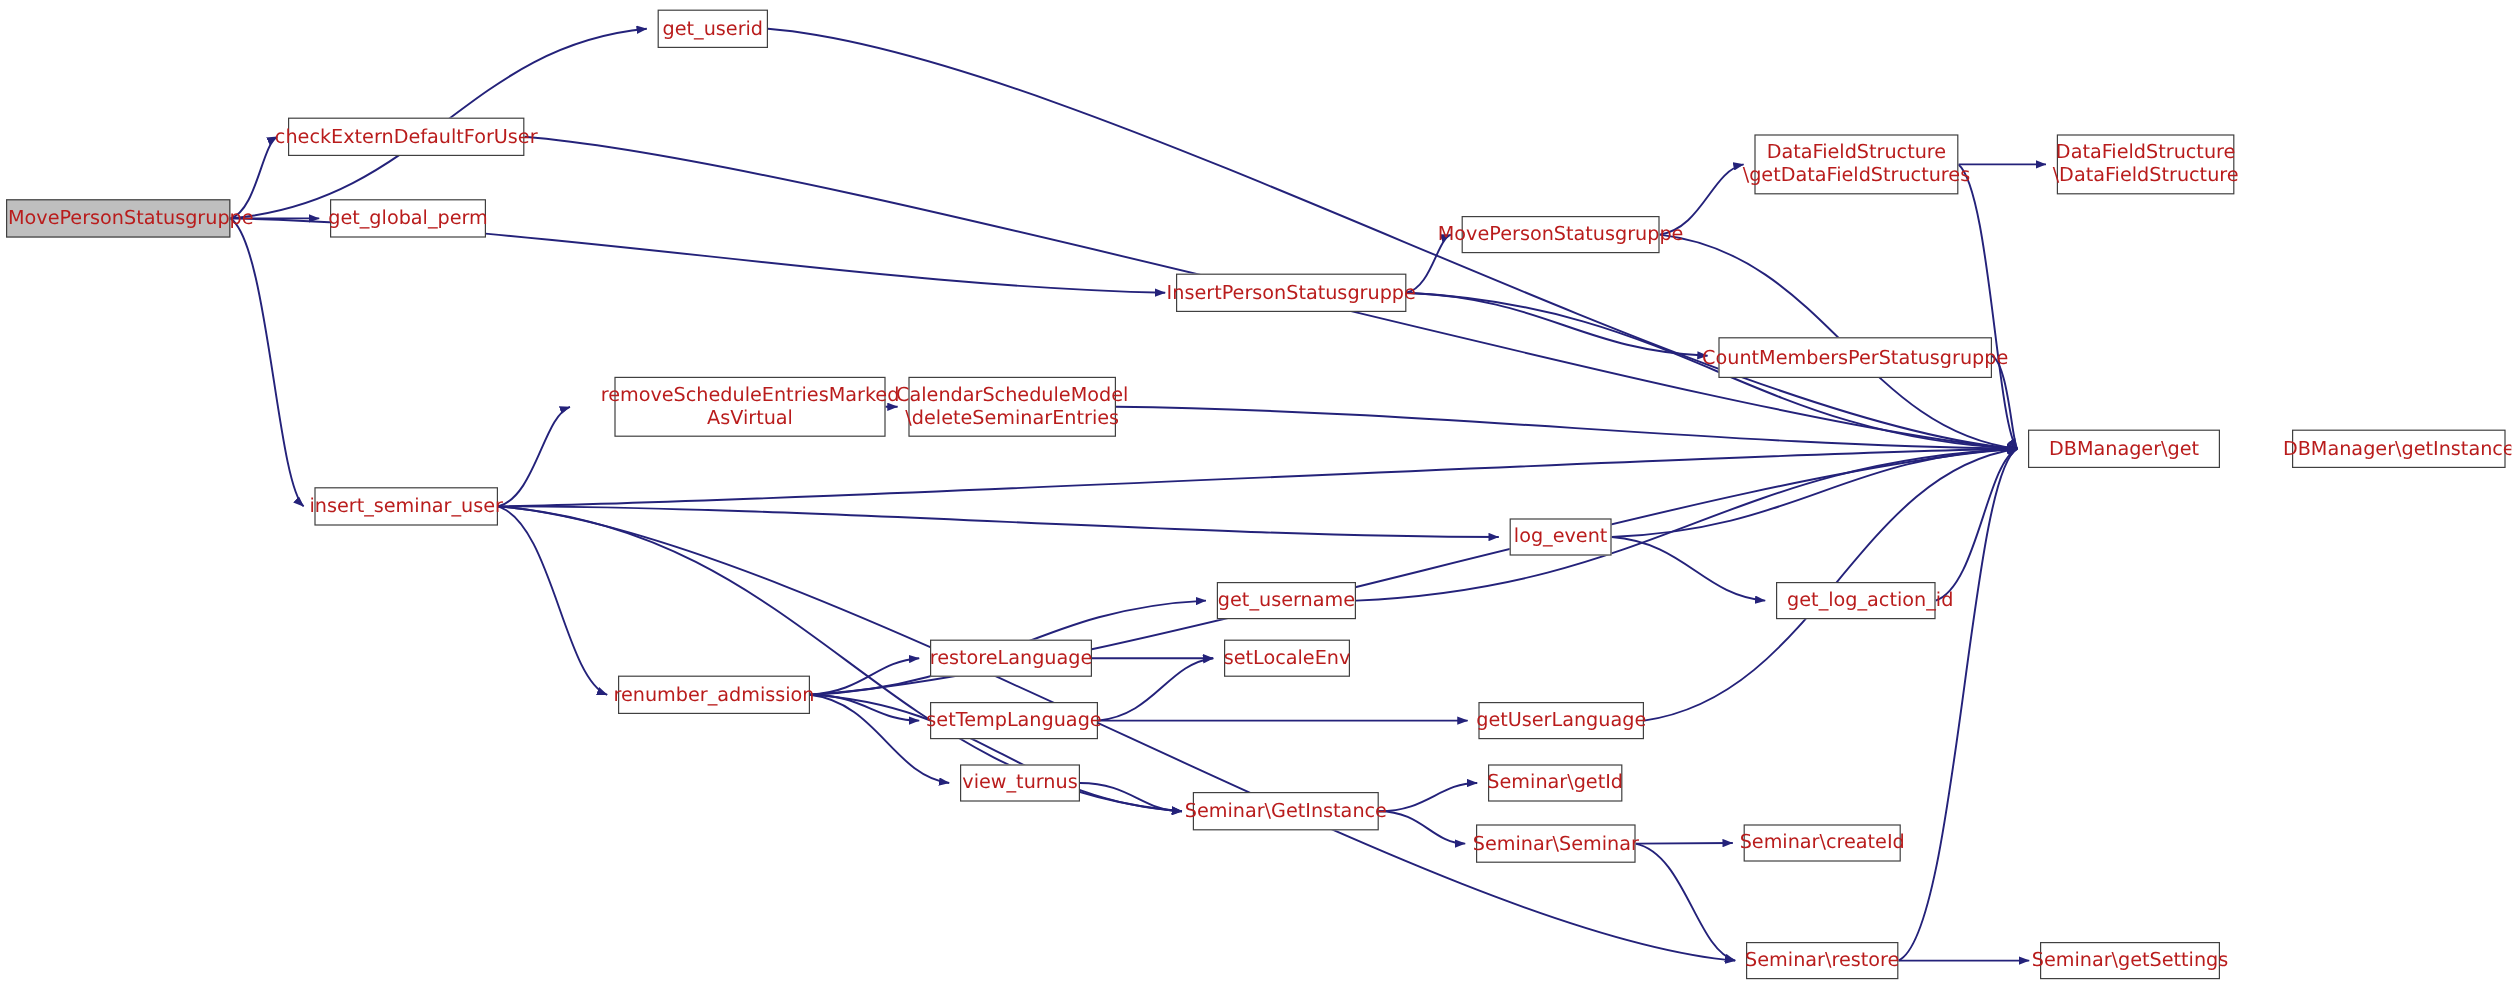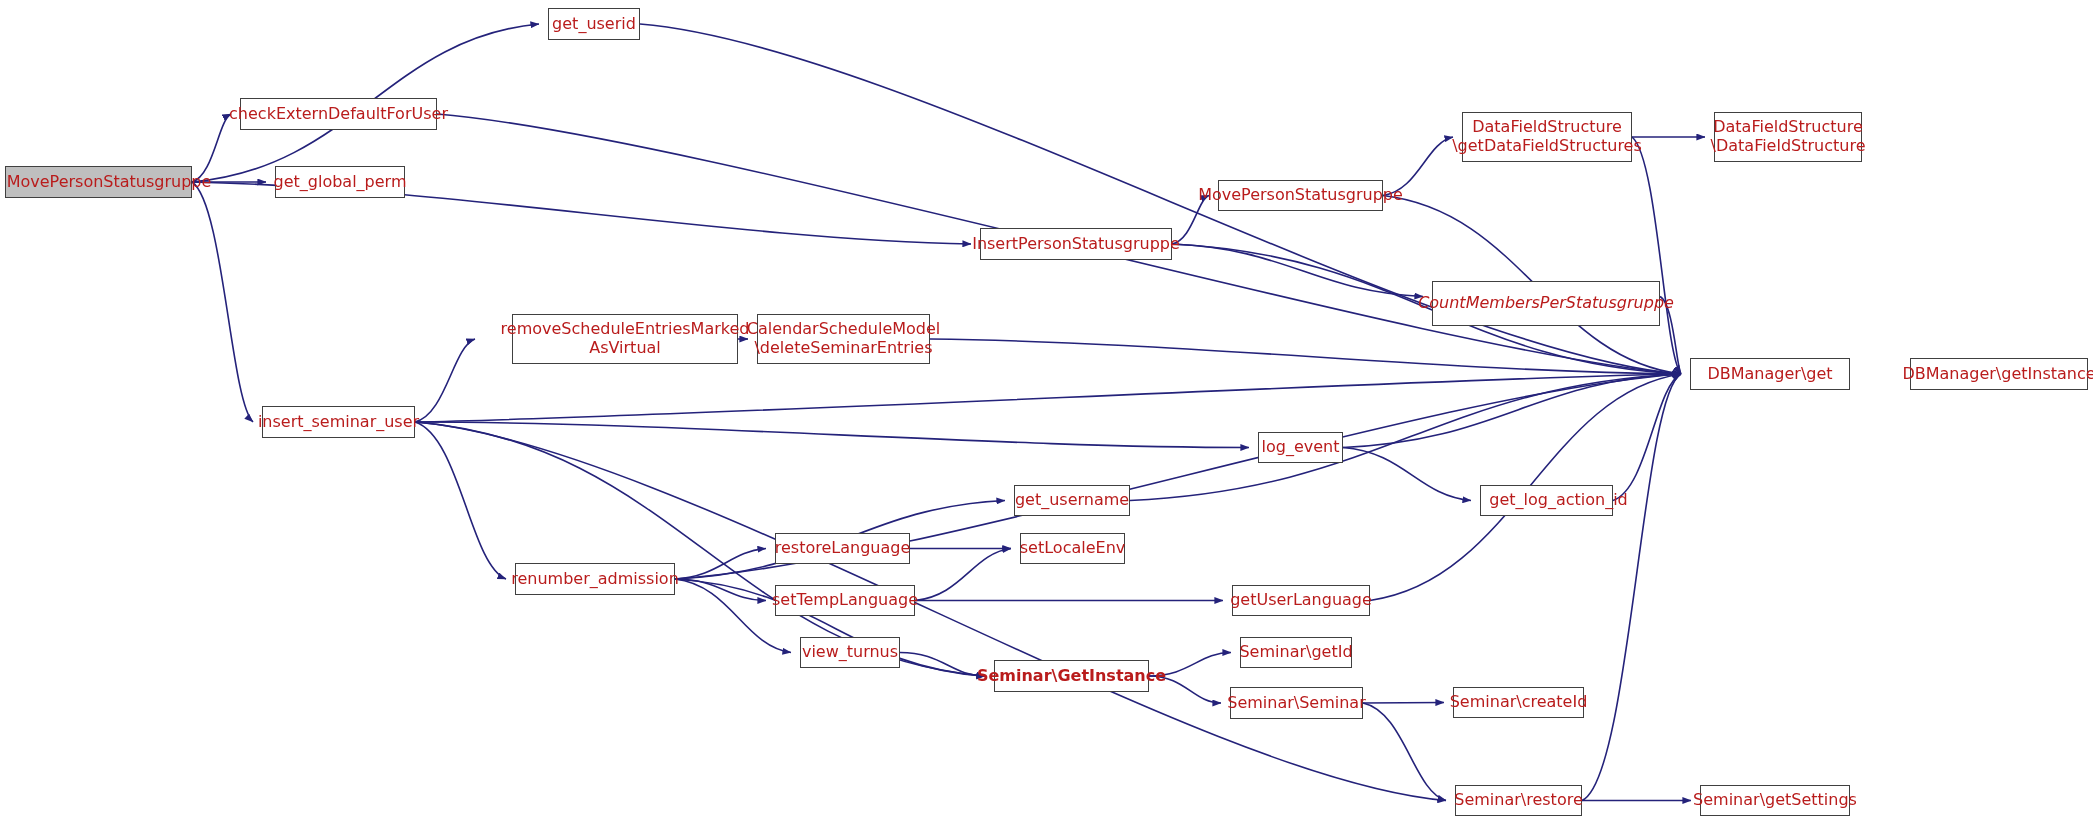--- a/index.html
+++ b/index.html
@@ -75,36 +75,36 @@
       <div class="node" style="left: 548px; top: 8px; width: 92px; height: 32px;"><span class="lbl">get_userid</span></div>
       <div class="node" style="left: 240px; top: 98px; width: 197px; height: 32px;"><span class="lbl">checkExternDefaultForUser</span></div>
       <div class="node" style="left: 275px; top: 166px; width: 130px; height: 32px;"><span class="lbl">get_global_perm</span></div>
       <div class="node" style="left: 262px; top: 406px; width: 153px; height: 32px;"><span class="lbl">insert_seminar_user</span></div>
       <div class="node" style="left: 1462px; top: 112px; width: 170px; height: 50px;"><span class="lbl">DataFieldStructure
 \getDataFieldStructures</span></div>
       <div class="node" style="left: 1714px; top: 112px; width: 148px; height: 50px;"><span class="lbl">DataFieldStructure
 \DataFieldStructure</span></div>
       <div class="node" style="left: 1218px; top: 180px; width: 165px; height: 31px;"><span class="lbl">MovePersonStatusgruppe</span></div>
       <div class="node" style="left: 980px; top: 228px; width: 192px; height: 32px;"><span class="lbl">InsertPersonStatusgruppe</span></div>
-      <div class="node" style="left: 1432px; top: 281px; width: 228px; height: 45px; font-style: italic;"><span class="lbl">CountMembersPerStatusgruppe</span></div>
+      <div class="node" style="left: 1432px; top: 281px; width: 228px; height: 34px;"><span class="lbl">CountMembersPerStatusgruppe</span></div>
       <div class="node" style="left: 484px; top: 314px; width: 226px; height: 50px; margin-left: 28px;"><span class="lbl">removeScheduleEntriesMarked
 AsVirtual</span></div>
       <div class="node" style="left: 757px; top: 314px; width: 173px; height: 50px;"><span class="lbl">CalendarScheduleModel
 \deleteSeminarEntries</span></div>
       <div class="node" style="left: 1690px; top: 358px; width: 160px; height: 32px;"><span class="lbl">DBManager\get</span></div>
       <div class="node" style="left: 1910px; top: 358px; width: 178px; height: 32px;"><span class="lbl">DBManager\getInstance</span></div>
       <div class="node" style="left: 1258px; top: 432px; width: 85px; height: 31px;"><span class="lbl">log_event</span></div>
       <div class="node" style="left: 1014px; top: 485px; width: 116px; height: 31px;"><span class="lbl">get_username</span></div>
       <div class="node" style="left: 1480px; top: 485px; width: 133px; height: 31px; padding-left: 24px;"><span class="lbl">get_log_action_id</span></div>
       <div class="node" style="left: 515px; top: 563px; width: 160px; height: 32px;"><span class="lbl">renumber_admission</span></div>
       <div class="node" style="left: 775px; top: 533px; width: 135px; height: 31px;"><span class="lbl">restoreLanguage</span></div>
       <div class="node" style="left: 1020px; top: 533px; width: 105px; height: 31px;"><span class="lbl">setLocaleEnv</span></div>
       <div class="node" style="left: 775px; top: 585px; width: 140px; height: 31px;"><span class="lbl">setTempLanguage</span></div>
       <div class="node" style="left: 1232px; top: 585px; width: 138px; height: 31px;"><span class="lbl">getUserLanguage</span></div>
       <div class="node" style="left: 800px; top: 637px; width: 100px; height: 31px;"><span class="lbl">view_turnus</span></div>
-      <div class="node" style="left: 994px; top: 660px; width: 155px; height: 32px; font-weight: bold;"><span class="lbl">Seminar\GetInstance</span></div>
+      <div class="node" style="left: 994px; top: 660px; width: 155px; height: 32px;"><span class="lbl">Seminar\GetInstance</span></div>
       <div class="node" style="left: 1240px; top: 637px; width: 112px; height: 31px;"><span class="lbl">Seminar\getId</span></div>
       <div class="node" style="left: 1230px; top: 687px; width: 133px; height: 32px;"><span class="lbl">Seminar\Seminar</span></div>
       <div class="node" style="left: 1453px; top: 687px; width: 131px; height: 31px;"><span class="lbl">Seminar\createId</span></div>
       <div class="node" style="left: 1455px; top: 785px; width: 127px; height: 31px;"><span class="lbl">Seminar\restore</span></div>
       <div class="node" style="left: 1700px; top: 785px; width: 150px; height: 31px;"><span class="lbl">Seminar\getSettings</span></div>
     </div>
 </div>
 
 </body></html>

